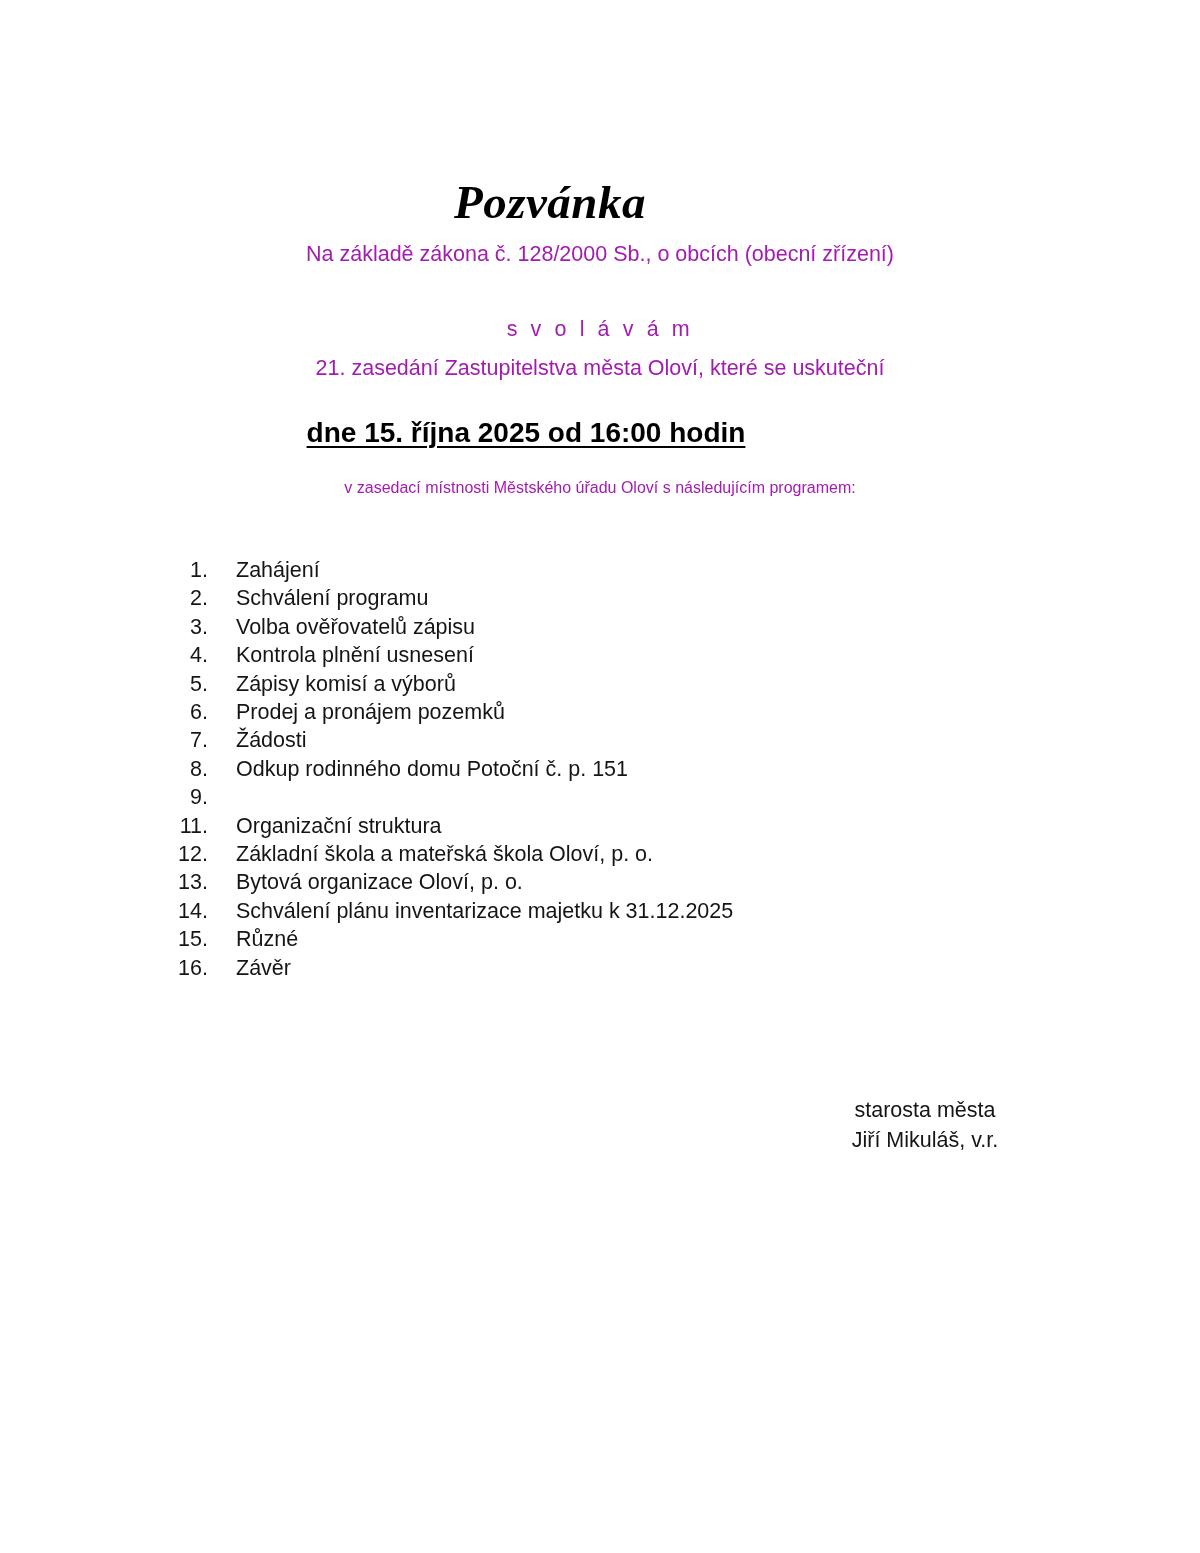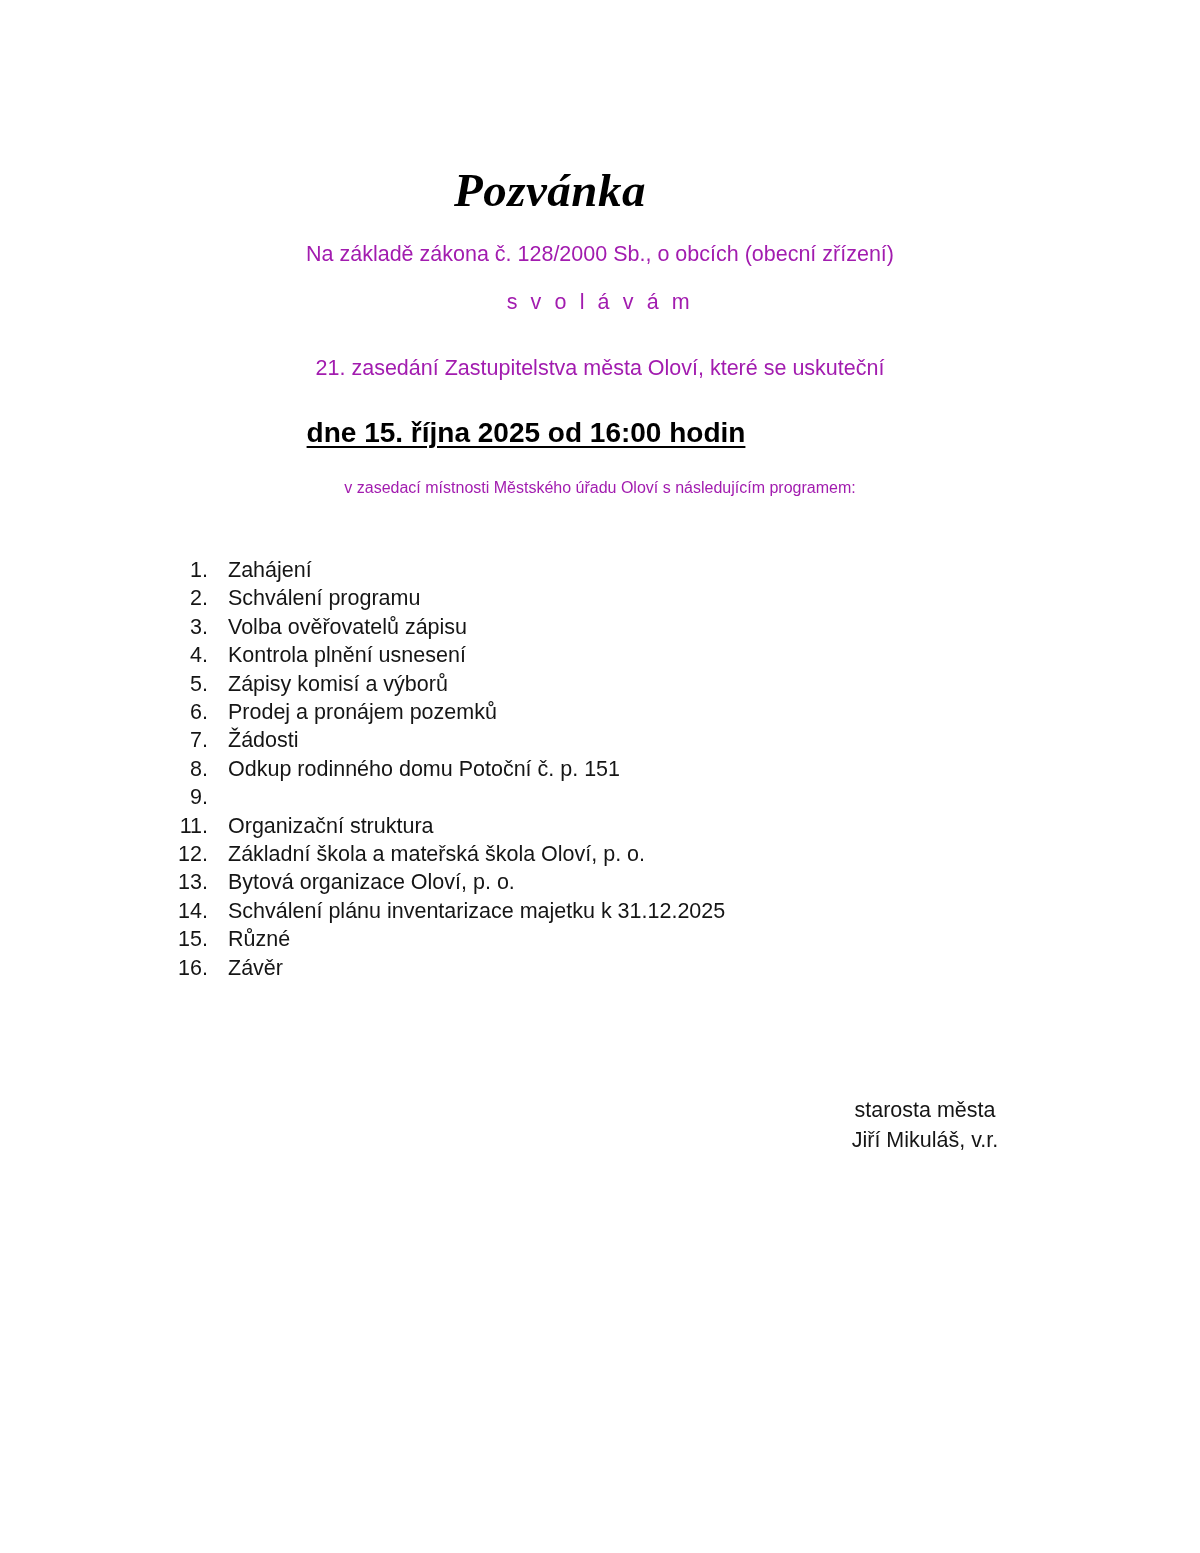--- a/index.html
+++ b/index.html
@@ -15,21 +15,21 @@
     background: #ffffff;
     color: #000000;
     font-family: "Liberation Sans", sans-serif;
     overflow: hidden;
     box-sizing: border-box;
   }
 
   
   .doc-title {
     position: absolute;
-    top: 132px;
+    top: 144px;
     left: 0;
     width: 1100px;
     text-align: center;
     font-family: "Liberation Serif", "DejaVu Serif", serif;
     font-weight: bold;
     font-style: italic;
     font-size: 47px;
     line-height: 1.15;
     letter-spacing: 0.5px;
   }
@@ -39,21 +39,21 @@
     position: absolute;
     left: 0;
     width: 1200px;
     text-align: center;
     font-size: 21.5px;
     line-height: 1.3;
     color: #a21caf;
   }
 
   .para-law      { top: 219px; }
-  .para-convene  { top: 267px; letter-spacing: 3.6px; }
+  .para-convene  { top: 294px; letter-spacing: 3.6px; }
   .para-session  { top: 333px; }
 
   .para-place {
     top: 462px;
     font-size: 16px;
   }
 
   .date-line {
     position: absolute;
     top: 387px;
@@ -89,21 +89,21 @@
 
   .agenda-num {
     display: inline-block;
     width: 42px;
     text-align: right;
     flex: 0 0 42px;
   }
 
   .agenda-text {
     display: inline-block;
-    margin-left: 20px;
+    margin-left: 28px;
   }
 
   
   .signature {
     position: absolute;
     top: 1095px;
     left: 760px;
     width: 330px;
     text-align: center;
     font-size: 21.5px;

